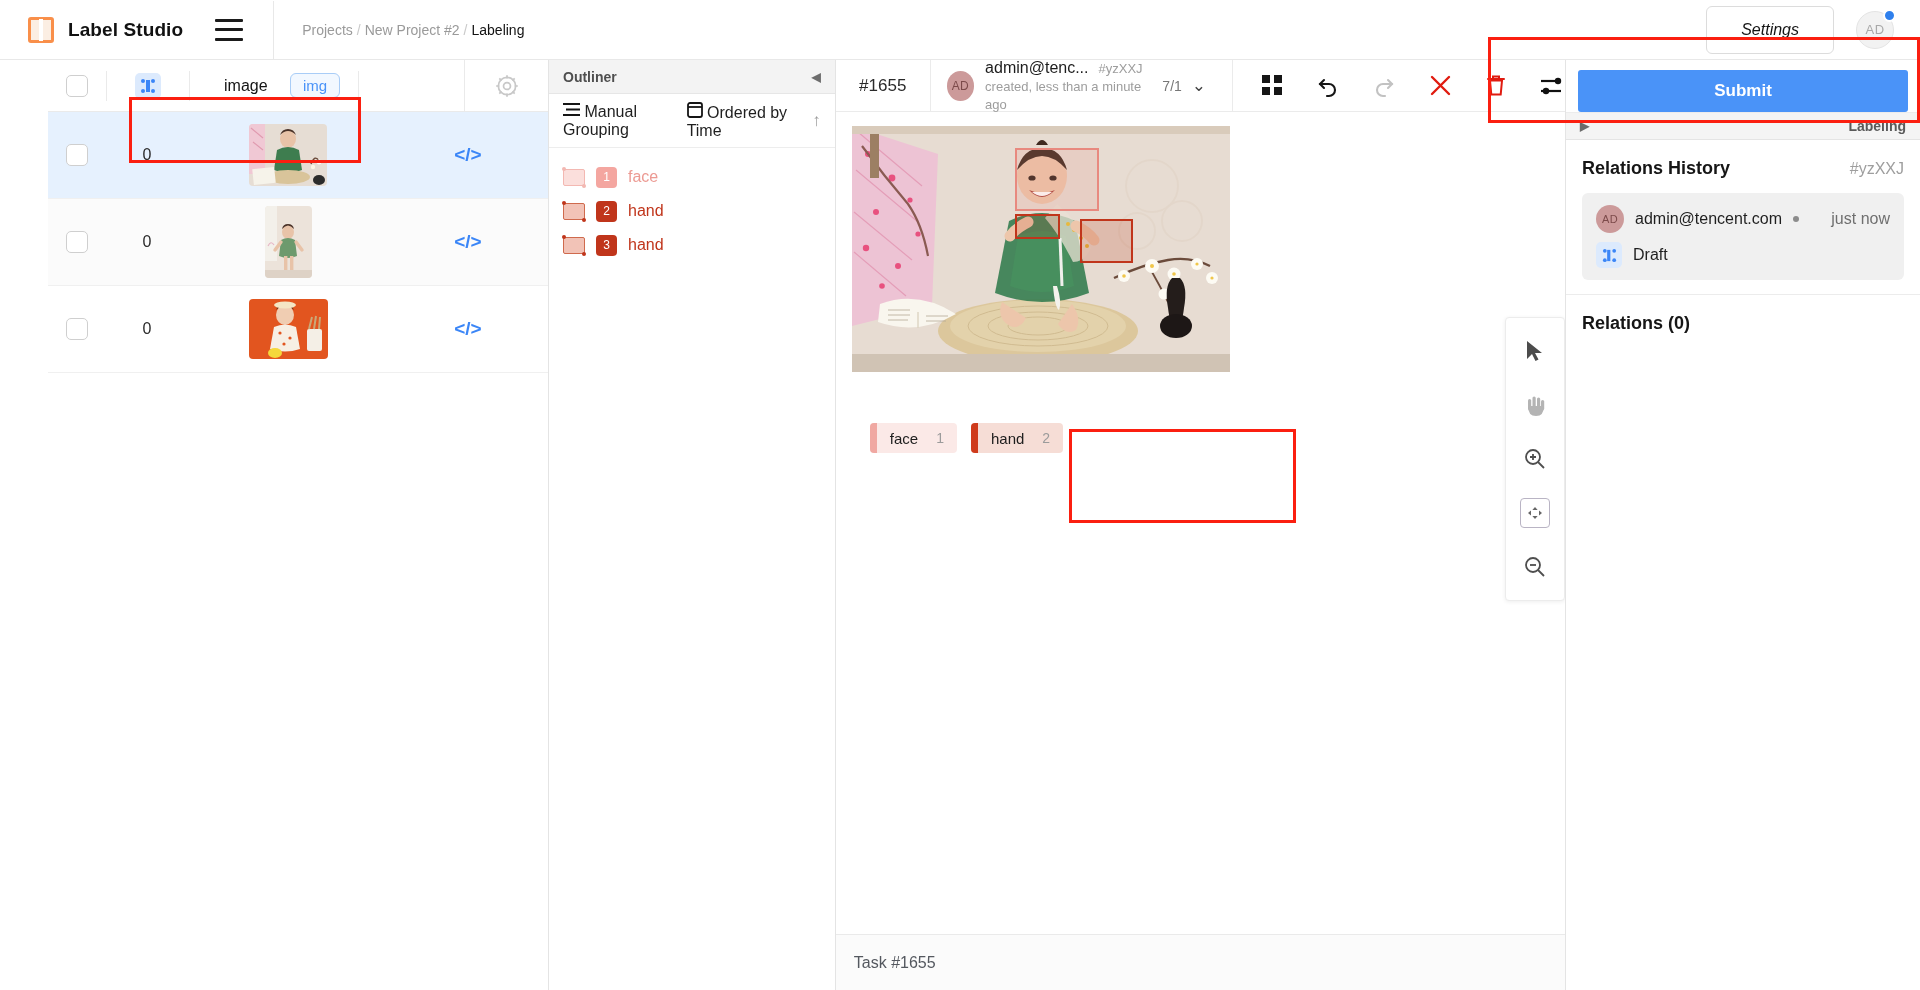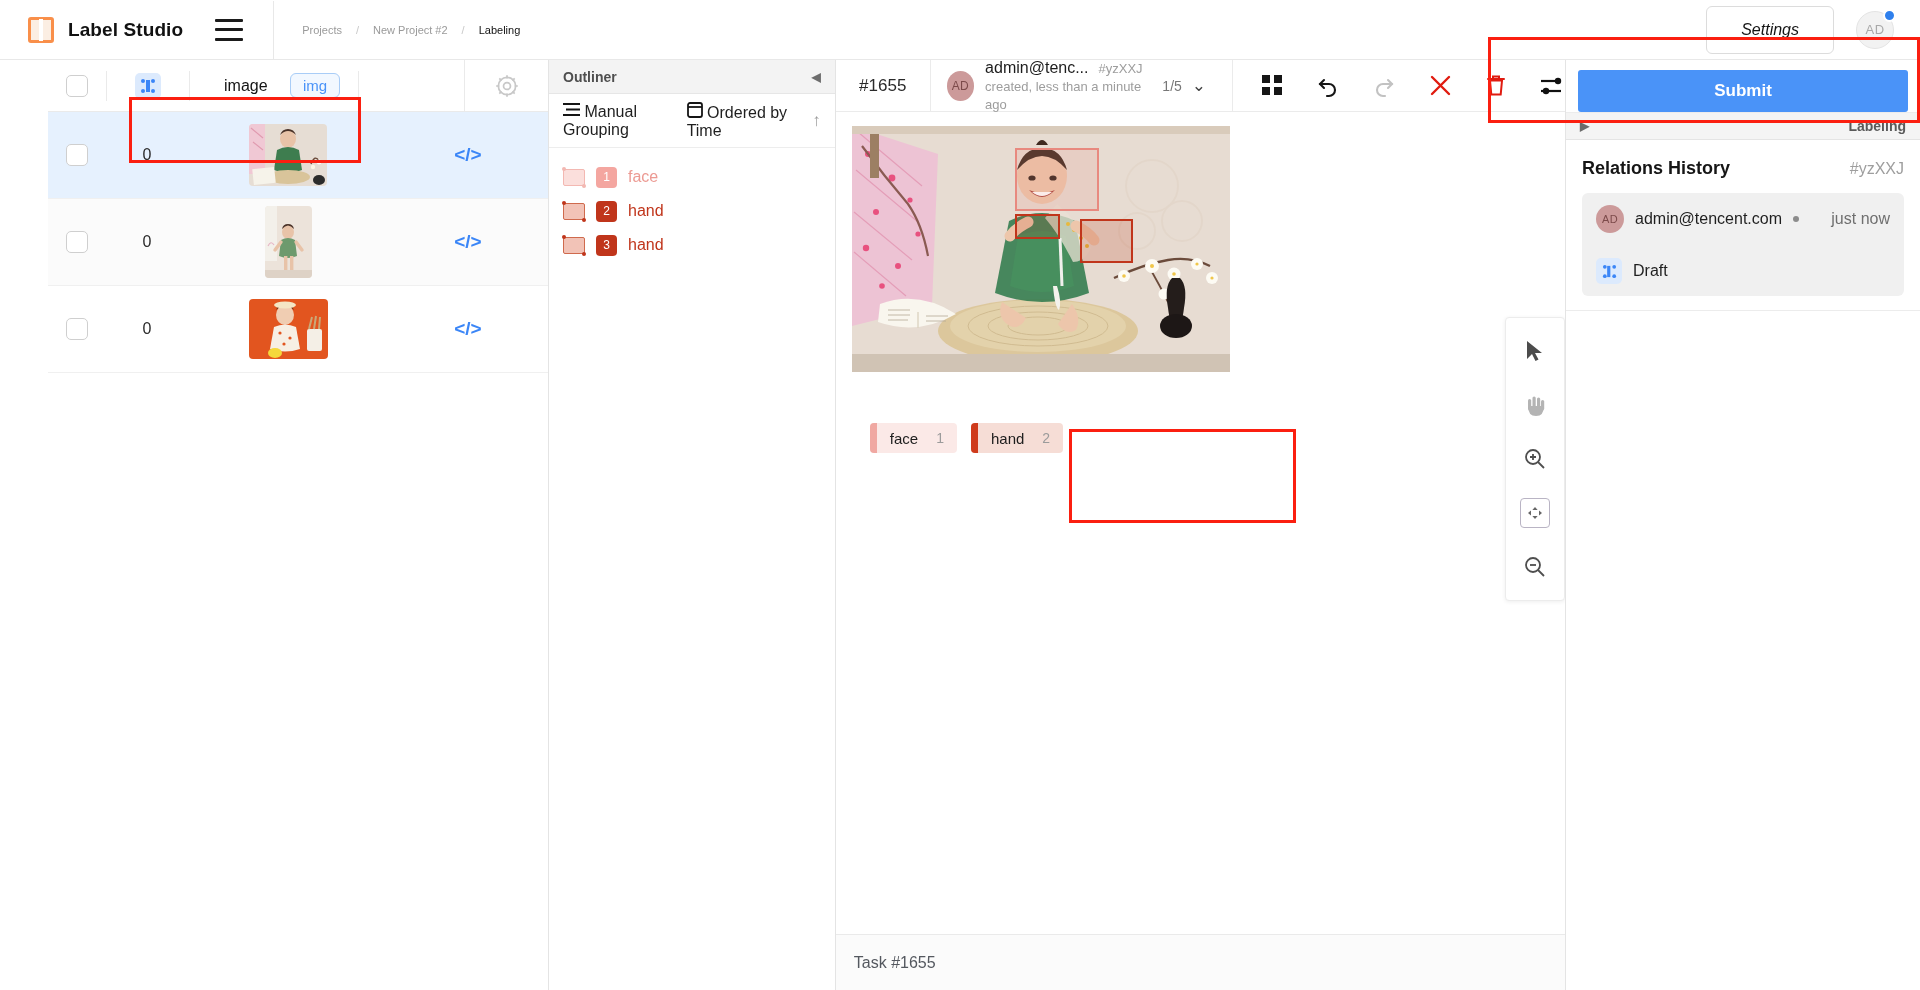--- a/index.html
+++ b/index.html
@@ -23,21 +23,21 @@
     background: #fbeee3;
   }
   .brand-logo .bar {
     position: absolute; left: 50%; top: 2px; bottom: 2px; width: 4px;
     margin-left: -2px; background: #fff;
   }
   .brand-name { font-size: 19px; font-weight: bold; letter-spacing: .1px; color: #111; }
   .burger { margin-left: 32px; width: 28px; height: 22px; display:flex; flex-direction:column; justify-content:space-between; cursor:pointer;}
   .burger i { display:block; height:3px; background:#1b1b1b; border-radius:1px;}
   .appbar-sep { width: 1px; height: 58px; background: #e8e8e8; margin-left: 30px; }
-  .breadcrumb { display:flex; align-items:center; gap:14px; padding-left: 28px; font-size: 11px; }
+  .breadcrumb { display:flex; align-items:center; gap:4px; padding-left: 28px; font-size: 14px; }
   .crumb { color: #9a9a9a; cursor:pointer; }
   .crumb.current { color:#121212; }
   .crumb-sep { color:#c9c9c9; }
   .appbar-right { margin-left:auto; display:flex; align-items:center; gap: 22px; padding-right: 26px; }
   .settings-btn {
     border:1px solid #dcdcdc; border-radius:6px; background:#fff;
     height:48px; padding: 0 34px; font-size:16px; color:#141414; cursor:pointer;
     display:flex; align-items:center; justify-content:center;font-style:italic;
   }
   .avatar-wrap { position:relative; width:38px; height:38px; }
@@ -148,21 +148,21 @@
   .sect-head { display:flex; align-items:baseline; }
   .sect-title { font-size:18px; font-weight:bold; color:#161616;}
   .sect-hash { margin-left:auto; font-size:16px; color:#9e9e9e;}
   .hist-card { margin-top:14px; background:#f0f0f0; border-radius:6px; padding:12px 14px;}
   .hist-l1 { display:flex; align-items:center; gap:11px;}
   .av-hist { width:28px;height:28px;border-radius:50%;background:#cc9a9a;color:#7c4a4a;font-size:11px;
              display:flex;align-items:center;justify-content:center;letter-spacing:.3px;}
   .hist-name { font-size:16px; color:#1f1f1f;}
   .hist-dot { margin-left:auto; width:6px;height:6px;border-radius:50%;background:#8c8c8c;}
   .hist-time { font-size:16px; color:#6f6f6f; width:80px; text-align:right;}
-  .hist-l2 { display:flex; align-items:center; gap:11px; margin-top:25px;}
+  .hist-l2 { display:flex; align-items:center; gap:11px; margin-top:9px;}
   .draft-ico { width:26px;height:26px;border-radius:5px;background:#dceafd;display:flex;align-items:center;justify-content:center;}
   .draft-txt { font-size:16px; color:#1f1f1f;}
   .relations { padding:18px 16px; font-size:18px; font-weight:bold; color:#161616;}
 
   .red-annot { position:absolute; border:3px solid #fb1f10; pointer-events:none; z-index:50;}
 </style>
 </head>
 <body>
 
 <div class="appbar">
@@ -361,21 +361,21 @@
       <div class="annot-block">
         <span class="av-sm">AD</span>
         <span class="annot-txts">
           <span class="l1">
             <span class="annot-name">admin@tenc...</span>
             <span class="annot-hash">#yzXXJ</span>
           </span>
           <span class="annot-sub">created, less than a minute ago</span>
         </span>
         <span class="pager">
-          <span>1/5</span>
+          <span>7/1</span>
           <span class="chev">⌄</span>
         </span>
       </div>
       <div class="tsk-sep"></div>
       <div class="tools">
         <span class="tool">
           <svg width="21" height="21" viewBox="0 0 21 21">
             <rect x="0" y="0" width="8" height="8" fill="#161616"></rect>
               <rect x="12" y="0" width="8" height="8" fill="#161616"></rect>
             <rect x="0" y="12" width="8" height="8" fill="#161616"></rect>
@@ -615,18 +615,19 @@
                 <circle cx="13" cy="3" r="2" fill="#3b86f7"></circle>
               <circle cx="3" cy="13" r="2" fill="#3b86f7"></circle>
                 <circle cx="13" cy="13" r="2" fill="#3b86f7"></circle>
               <rect x="5.5" y="2" width="3.4" height="12" fill="#3b86f7"></rect>
             </svg>
           </span>
           <span class="draft-txt">Draft</span>
         </div>
       </div>
     </div>
+    <div class="relations">Relations (0)</div>
   </div>
 </div>
 
 <div class="red-annot" style="left:129px;top:97px;width:232px;height:66px;"></div>
 <div class="red-annot" style="left:1488px;top:37px;width:432px;height:86px;"></div>
 <div class="red-annot" style="left:1069px;top:429px;width:227px;height:94px;"></div>
 
 </body></html>

